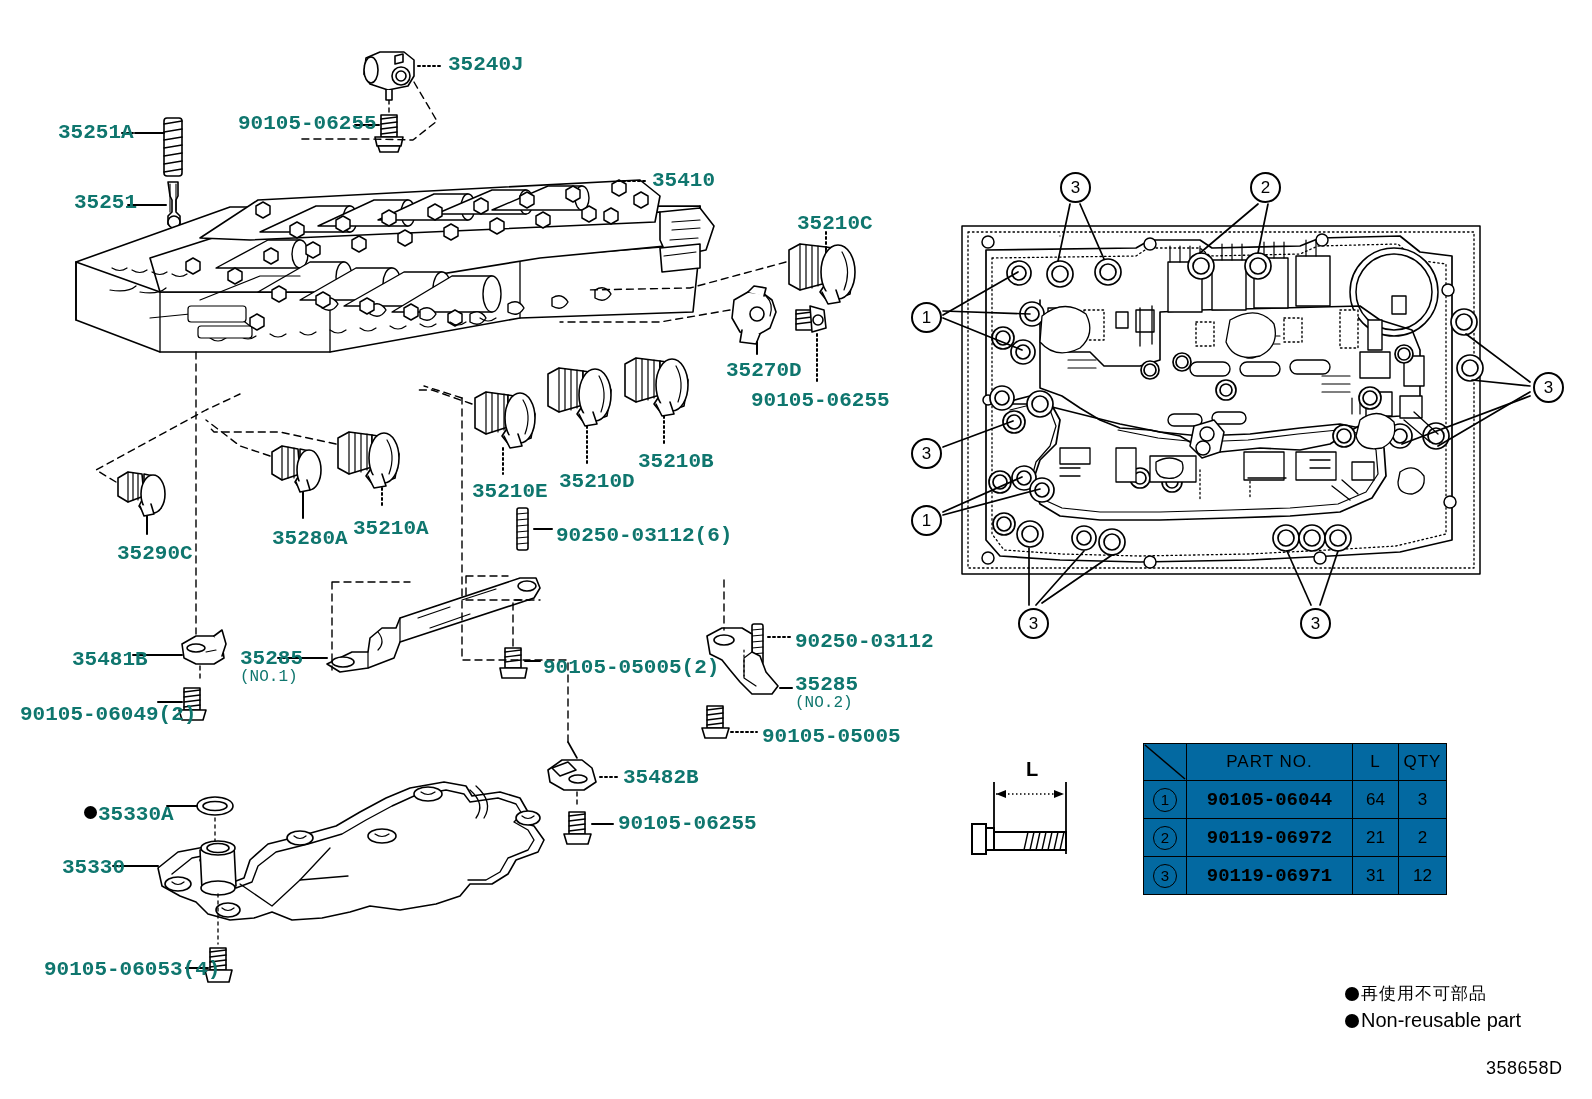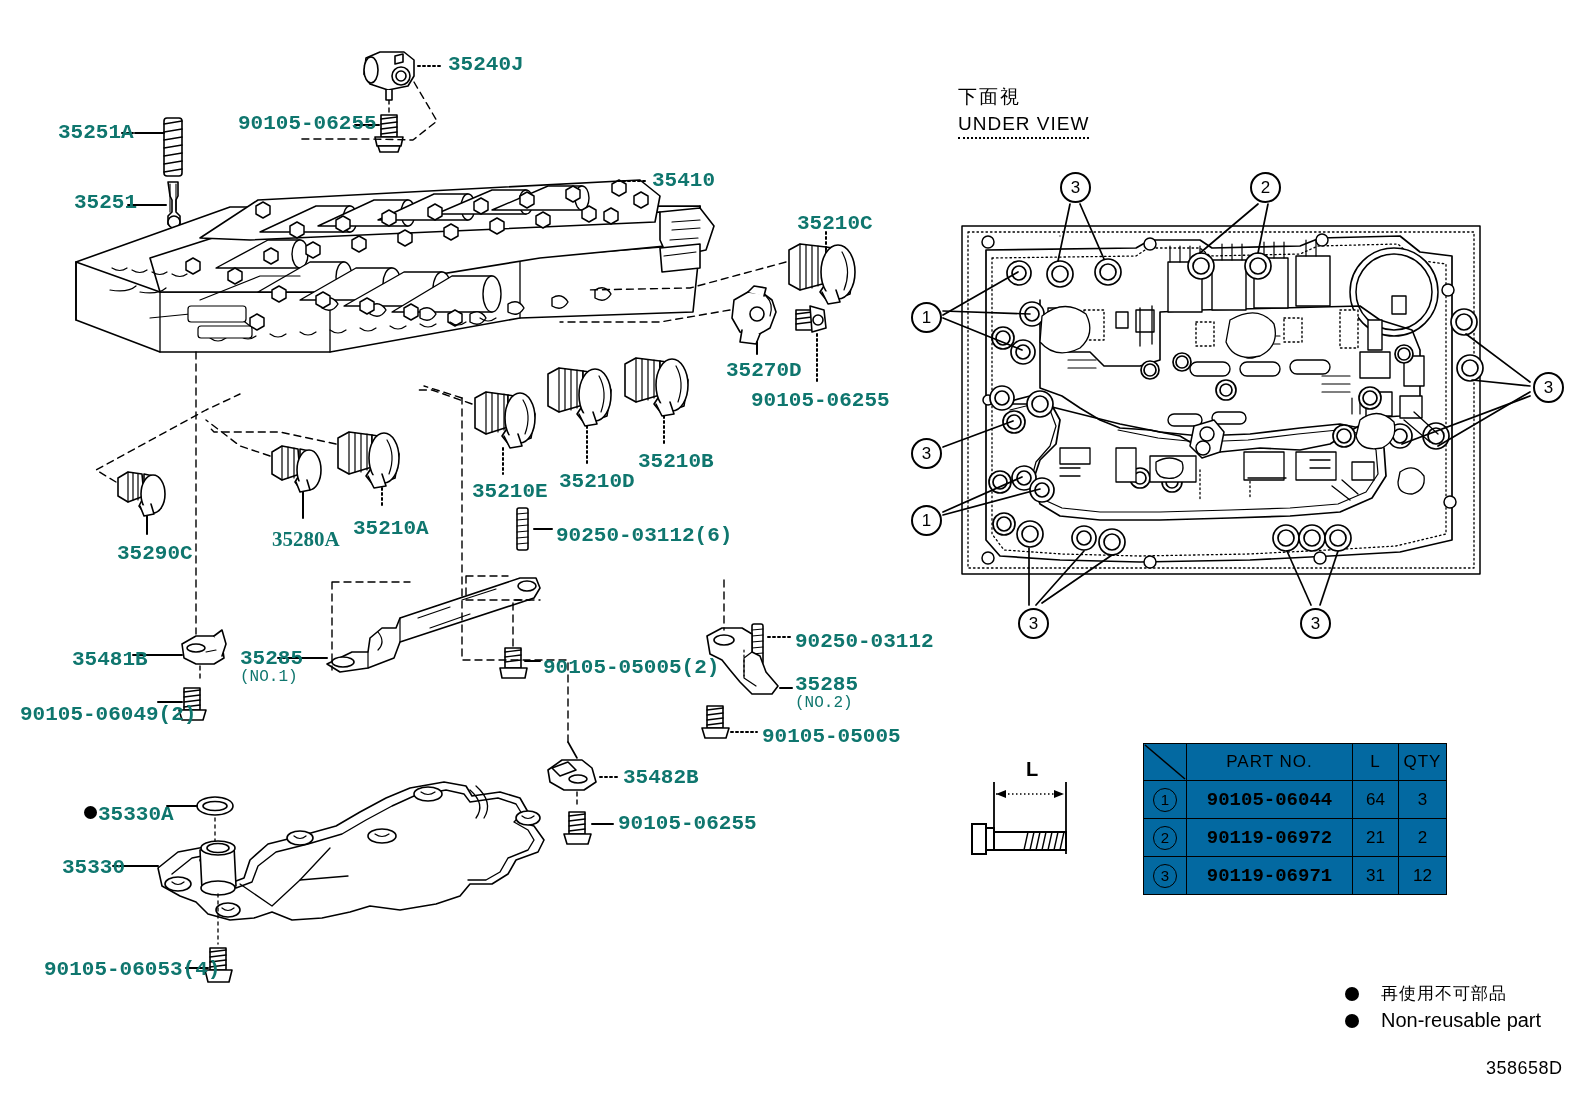--- a/index.html
+++ b/index.html
@@ -63,21 +63,21 @@
     margin-top: 3px;
   }
   
   #legend {
     position: absolute;
     left: 1345px; top: 982px;
   }
   #legend .row {
     display: flex;
     align-items: center;
-    gap: 22px;
+    gap: 2px;
     margin-bottom: 4px;
   }
   #legend .dot {
     width: 14px; height: 14px;
     border-radius: 50%;
     background: #000;
     flex: 0 0 auto;
   }
   #legend .jp {
     font-family: "DejaVu Sans", sans-serif;
@@ -804,24 +804,20 @@
         <path d="M1320 605 L1338 551"></path>
 
         <path d="M1530 382 L1466 334"></path>
         <path d="M1530 386 L1472 380"></path>
         <path d="M1530 392 L1438 446"></path>
         <path d="M1530 396 L1402 444"></path>
       </g>
     </g>
   </svg>
 
-  <div id="underview-head">
-    <div class="jp">下面視</div>
-    <div class="en">UNDER VIEW</div>
-  </div>
 
   <div id="bubble-layer">
       <div class="bubble" style="left: 1060px; top: 172px;">3</div>
       <div class="bubble" style="left: 1250px; top: 172px;">2</div>
       <div class="bubble" style="left: 911px; top: 302px;">1</div>
       <div class="bubble" style="left: 1533px; top: 372px;">3</div>
       <div class="bubble" style="left: 911px; top: 438px;">3</div>
       <div class="bubble" style="left: 911px; top: 505px;">1</div>
       <div class="bubble" style="left: 1018px; top: 608px;">3</div>
       <div class="bubble" style="left: 1300px; top: 608px;">3</div>
@@ -833,21 +829,21 @@
       <div class="lbl" style="left: 58px; top: 122px;"><span>35251A</span></div>
       <div class="lbl" style="left: 74px; top: 192px;"><span>35251</span></div>
       <div class="lbl" style="left: 652px; top: 170px;"><span>35410</span></div>
       <div class="lbl" style="left: 797px; top: 213px;"><span>35210C</span></div>
       <div class="lbl" style="left: 726px; top: 360px;"><span>35270D</span></div>
       <div class="lbl" style="left: 751px; top: 390px;"><span>90105-06255</span></div>
       <div class="lbl" style="left: 638px; top: 451px;"><span>35210B</span></div>
       <div class="lbl" style="left: 559px; top: 471px;"><span>35210D</span></div>
       <div class="lbl" style="left: 472px; top: 481px;"><span>35210E</span></div>
       <div class="lbl" style="left: 353px; top: 518px;"><span>35210A</span></div>
-      <div class="lbl" style="left: 272px; top: 528px; font-family: Liberation Serif, serif;"><span>35280A</span></div>
+      <div class="lbl" style="left: 272px; top: 528px;"><span>35280A</span></div>
       <div class="lbl" style="left: 117px; top: 543px;"><span>35290C</span></div>
       <div class="lbl" style="left: 556px; top: 525px;"><span>90250-03112(6)</span></div>
       <div class="lbl" style="left: 72px; top: 649px;"><span>35481B</span></div>
       <div class="lbl" style="left: 240px; top: 648px;"><span>35285</span><span class="sub2">(NO.1)</span></div>
       <div class="lbl" style="left: 543px; top: 657px;"><span>90105-05005(2)</span></div>
       <div class="lbl" style="left: 20px; top: 704px;"><span>90105-06049(2)</span></div>
       <div class="lbl" style="left: 795px; top: 631px;"><span>90250-03112</span></div>
       <div class="lbl" style="left: 795px; top: 674px;"><span>35285</span><span class="sub2">(NO.2)</span></div>
       <div class="lbl" style="left: 762px; top: 726px;"><span>90105-05005</span></div>
       <div class="lbl" style="left: 623px; top: 767px;"><span>35482B</span></div>

